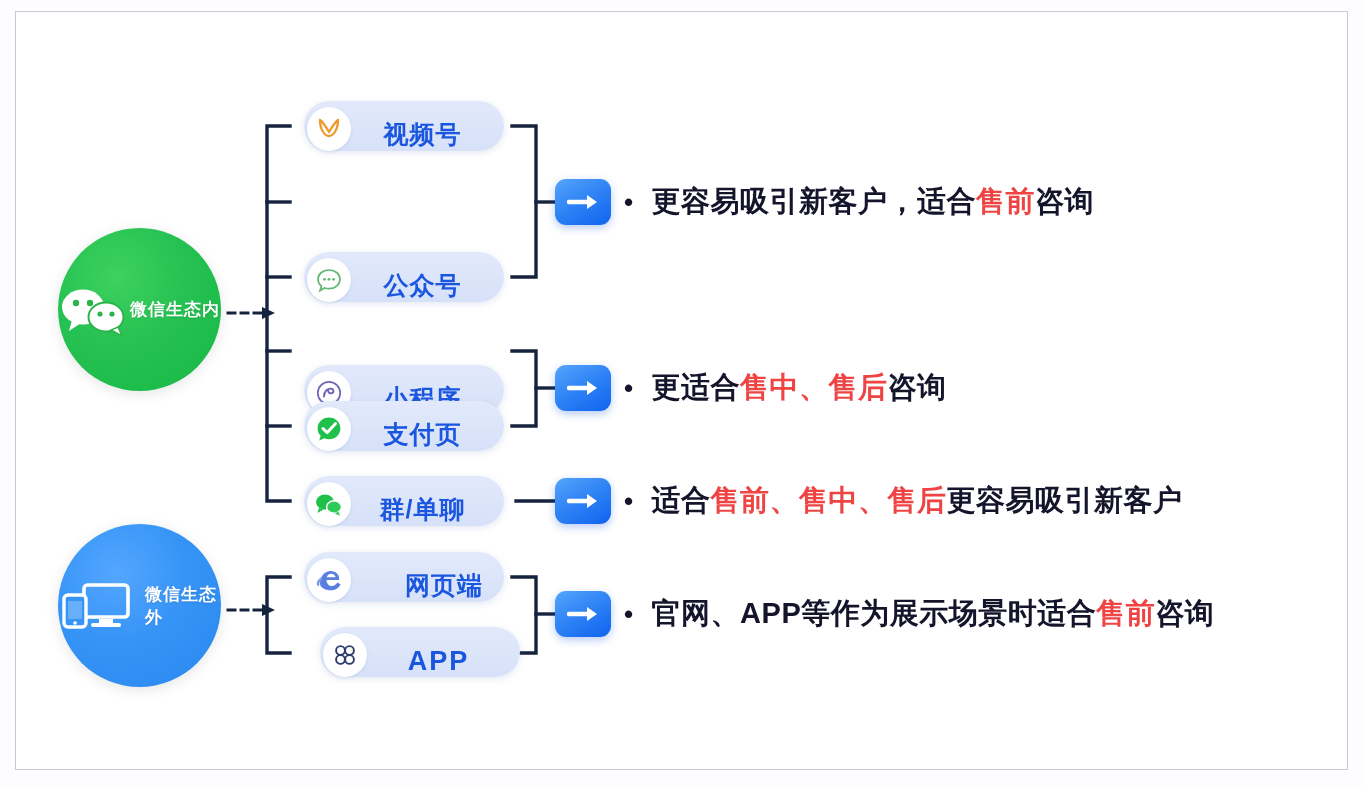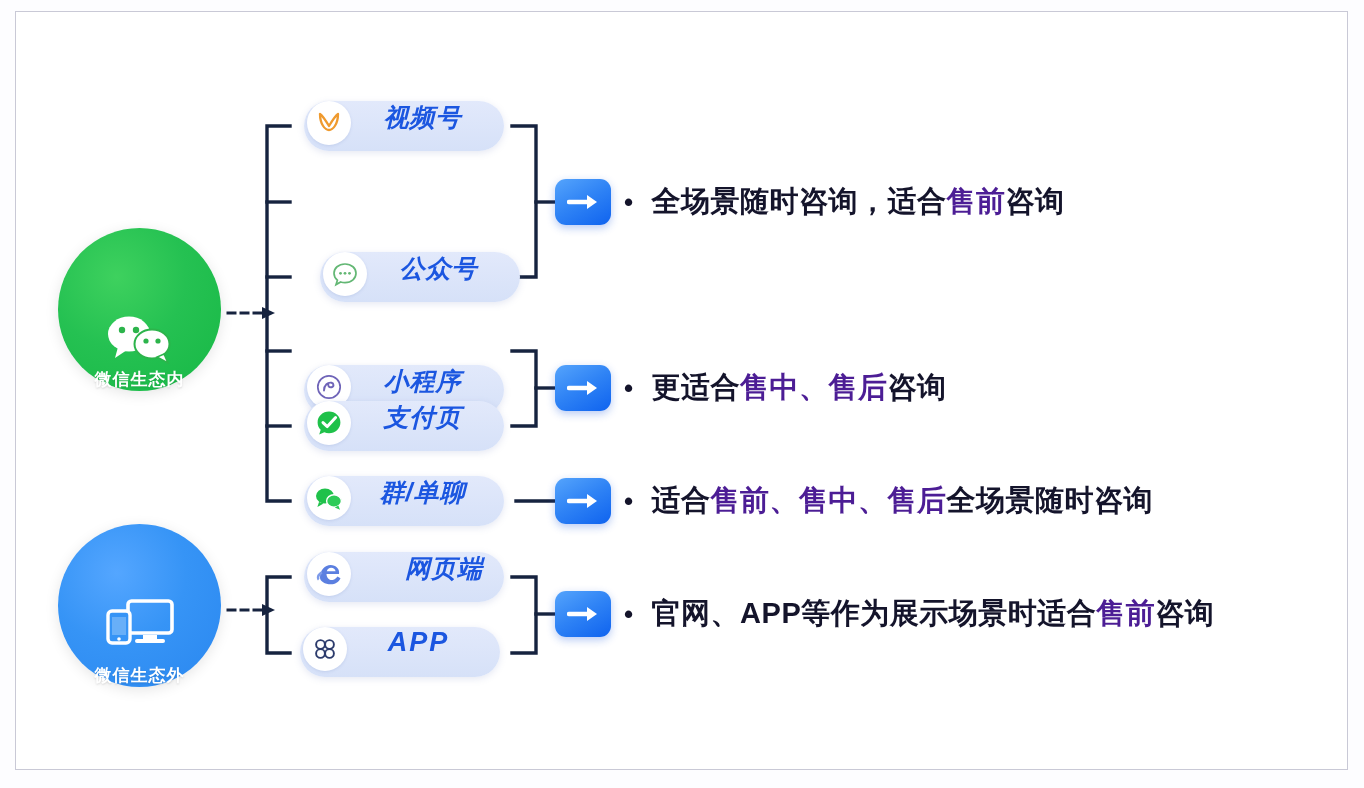--- a/index.html
+++ b/index.html
@@ -11,40 +11,39 @@
   }
   .canvas{position:relative;width:1364px;height:788px;background:#fdfdff;}
   .frame{
     position:absolute;left:15px;top:11px;width:1333px;height:759px;
     border:1px solid #c9c9d6;background:#ffffff;box-sizing:border-box;
   }
 
   
   .circle{
     position:absolute;border-radius:50%;
-    display:flex;flex-direction:column;align-items:center;justify-content:flex-end;
+    display:flex;flex-direction:row;align-items:center;justify-content:flex-start;
     color:#fff;box-shadow:0 3px 14px rgba(0,0,0,.10);
   }
   .circle-green{left:58px;top:228px;width:163px;height:163px;
     background:radial-gradient(circle at 36% 30%,#3ed15e 0%,#25c152 45%,#17b845 100%);}
   .circle-blue{left:58px;top:524px;width:163px;height:163px;
     background:radial-gradient(circle at 36% 30%,#54a6ff 0%,#3694f6 45%,#2a87ef 100%);gap:11px;}
   .circle .glyph{height:58px;display:flex;align-items:flex-end;justify-content:center;margin-bottom:4px;}
   .circle .clabel{
     font-size:17px;font-weight:bold;letter-spacing:1px;
     text-shadow:0 1px 2px rgba(0,0,0,.13);
   }
 
   
   .pill{
     position:absolute;height:50px;width:200px;border-radius:25px;
     background:linear-gradient(180deg,#e2e9fb 0%,#d6e1f8 100%);
-    display:flex;align-items:flex-start;
+    display:flex;align-items:flex-end;
     box-shadow:0 2px 7px rgba(110,130,190,.18);
-    font-style:italic;
   }
   .pill .ic{
     width:44px;height:44px;margin-left:3px;border-radius:50%;
     background:#ffffff;display:flex;align-items:center;justify-content:center;
     box-shadow:0 1px 3px rgba(120,140,200,.22);flex:none;
   }
   .pill .plabel{
     flex:1;text-align:center;font-size:25px;font-weight:bold;
     color:#1b56e0;letter-spacing:1px;padding-right:10px;
     font-family:"Liberation Sans","DejaVu Sans",sans-serif;
@@ -64,21 +63,21 @@
 
   
   .desc{
     position:absolute;display:flex;align-items:center;
     font-size:29px;font-weight:bold;color:#14142b;white-space:nowrap;
     letter-spacing:.5px;
   }
   .desc .dot{
     font-size:26px;color:#14142b;margin-right:18px;line-height:1;
   }
-  .hl{color:#4c1d95;}
+  .hl{color:#ef4444;}
 </style>
 </head>
 <body>
 
 <div class="canvas">
   <div class="frame"></div>
 
   <svg class="wires" viewBox="0 0 1364 788">
     <g stroke="#16233f" stroke-width="3.4" fill="none" stroke-linecap="square">
 
@@ -145,21 +144,21 @@
   <div class="pill" style="left:304px;top:101px;">
     <div class="ic">
       <svg width="26" height="26" viewBox="0 0 26 26">
         <path d="M4 4 C4 14, 9 20, 13 20 C17 20, 22 14, 22 4 C19 6, 16 11, 13 16 C10 11, 7 6, 4 4 Z" fill="none" stroke="#ef9a2e" stroke-width="2.3" stroke-linejoin="round"></path>
       </svg>
     </div>
     <div class="plabel">视频号</div>
   </div>
 
 
-  <div class="pill" style="left:320px;top:252px;">
+  <div class="pill" style="left:304px;top:252px;">
     <div class="ic">
       <svg width="28" height="26" viewBox="0 0 28 26">
         <path d="M14 3 C20.6 3, 25 7.2, 25 12.3 C25 17.4, 20.6 21.6, 14 21.6 C12.4 21.6, 11 21.4, 9.7 21
                  L5 23.6 L6.4 19.2 C4.2 17.4, 3 15, 3 12.3 C3 7.2, 7.4 3, 14 3 Z" fill="#fff" stroke="#63b774" stroke-width="1.7"></path>
         <circle cx="9.5" cy="12.3" r="1.4" fill="#63b774"></circle>
         <circle cx="14" cy="12.3" r="1.4" fill="#63b774"></circle>
         <circle cx="18.5" cy="12.3" r="1.4" fill="#63b774"></circle>
       </svg>
     </div>
     <div class="plabel">公众号</div>
@@ -206,21 +205,21 @@
                  C12.6 18, 15.5 20.5, 18.6 20 C21 19.6, 22.6 18, 23.4 16.6
                  L26.5 18.2 C24.6 22.2, 21 24.3, 17 24.3 C10.8 24.3, 6 21.4, 6 17.5 Z" fill="#5b7fe0"></path>
         <path d="M12.8 11.2 L21.6 11.2 C21.2 9, 19.4 7.8, 17.2 7.8 C15 7.8, 13.3 9.2, 12.8 11.2 Z" fill="#fff"></path>
         <path d="M4 20.5 C2 18, 2.6 14.6, 5.6 12.4 C6.2 11.9, 6.9 11.5, 7.6 11.2 L8.4 13.8
                  C6 15, 4.8 17, 5.4 18.8 Z" fill="#7d9bea"></path>
       </svg>
     </div>
     <div class="plabel">网页端</div>
   </div>
 
-  <div class="pill app" style="left:300px;top:627px;">
+  <div class="pill app" style="left:320px;top:627px;">
     <div class="ic">
       <svg width="28" height="28" viewBox="0 0 28 28">
         <g fill="none" stroke="#2b3a6b" stroke-width="1.9">
           <circle cx="9.5" cy="9.5" r="4.4"></circle>
           <circle cx="18.5" cy="9.5" r="4.4"></circle>
           <circle cx="9.5" cy="18.5" r="4.4"></circle>
           <circle cx="18.5" cy="18.5" r="4.4"></circle>
         </g>
       </svg>
     </div>
@@ -247,27 +246,27 @@
   </div>
   <div class="abadge" style="left:555px;top:591px;">
     <svg width="32" height="18" viewBox="0 0 32 18">
       <path d="M2 9 L22 9" stroke="#fff" stroke-width="4.6" stroke-linecap="round"></path>
       <polygon points="20,2 30,9 20,16" fill="#fff"></polygon>
     </svg>
   </div>
 
   <div class="desc" style="left:624px;top:182px;">
     <span class="dot">•</span>
-    <span><span>全场景随时咨询，适合</span><span class="hl">售前</span><span>咨询</span></span>
+    <span><span>更容易吸引新客户，适合</span><span class="hl">售前</span><span>咨询</span></span>
   </div>
   <div class="desc" style="left:624px;top:368px;">
     <span class="dot">•</span>
     <span><span>更适合</span><span class="hl">售中、售后</span><span>咨询</span></span>
   </div>
   <div class="desc" style="left:624px;top:481px;">
     <span class="dot">•</span>
-    <span><span>适合</span><span class="hl">售前、售中、售后</span><span>全场景随时咨询</span></span>
+    <span><span>适合</span><span class="hl">售前、售中、售后</span><span>更容易吸引新客户</span></span>
   </div>
   <div class="desc" style="left:624px;top:594px;">
     <span class="dot">•</span>
     <span><span>官网、APP等作为展示场景时适合</span><span class="hl">售前</span><span>咨询</span></span>
   </div>
 </div>
 
 </body></html>

